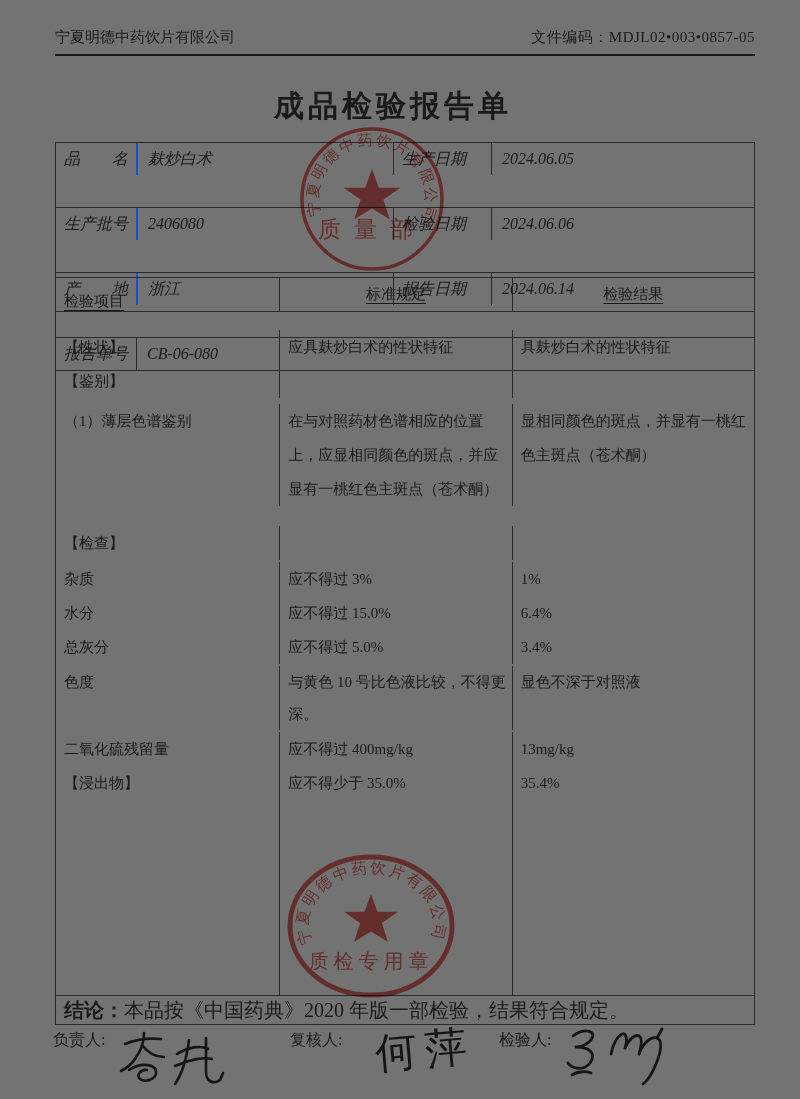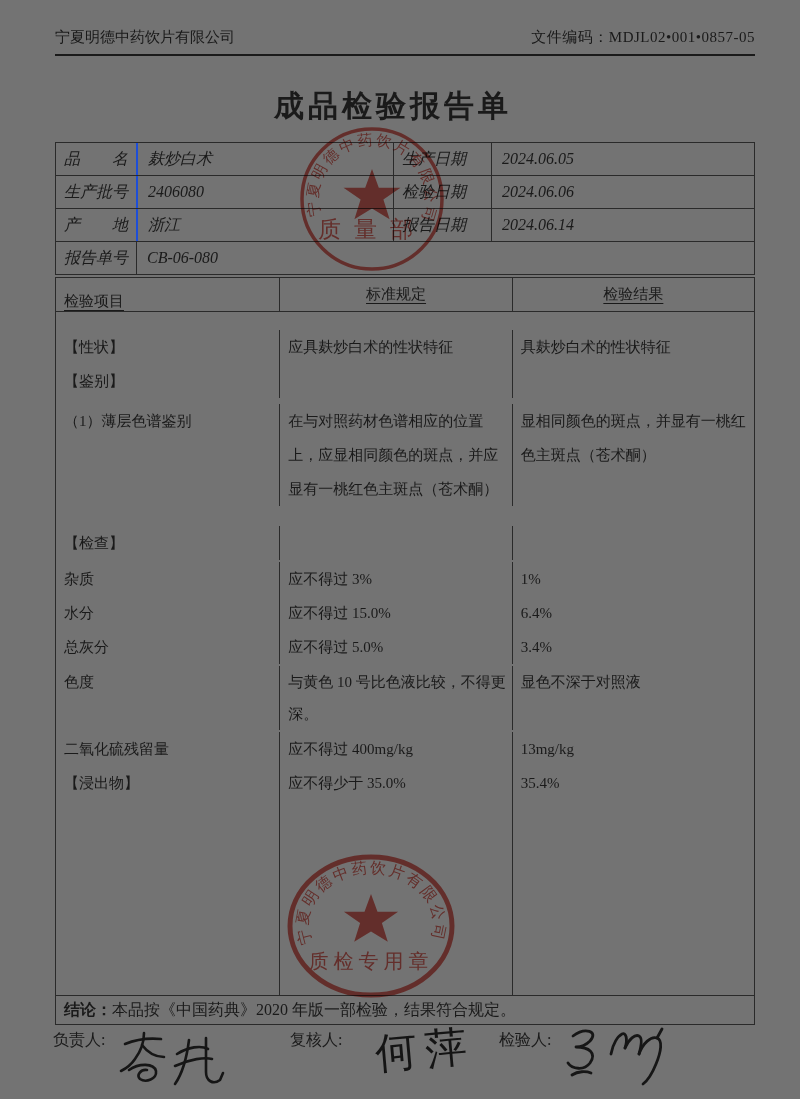--- a/index.html
+++ b/index.html
@@ -19,21 +19,21 @@
 
   
   .title {
     position:absolute; left:43px; top:86px; width:700px; text-align:center;
     font-size:30px; font-weight:bold; letter-spacing:4px;
   }
 
   
   .itable { position:absolute; left:55px; top:142px; width:700px; border:1px solid #2a2a2a; box-sizing:border-box; font-size:16px; }
   .irow { display:flex; height:32px; }
-  .irow + .irow { border-top:1px solid #2a2a2a; }
+  .irow + .irow { border-top:1px solid #2a2a2a;margin-top:32px; }
   .icell { display:flex; align-items:center; box-sizing:border-box;font-style:italic; }
   .il1 { width:80px;  padding-left:8px; }
   .iv1 { width:257px; padding-left:10px; border-left:2px solid #1d4ed8; }
   .il2 { width:98px;  padding-left:8px;  border-left:1px solid #2a2a2a; }
   .iv2 { flex:1;      padding-left:10px; border-left:1px solid #2a2a2a; }
   .iv-span { flex:1;  padding-left:10px; border-left:1px solid #2a2a2a; }
 
   
   .mtable { position:absolute; left:55px; top:277px; width:700px; border:1px solid #2a2a2a; box-sizing:border-box; font-size:15px; }
   .mhead { display:flex; height:33px; align-items:flex-end; }
@@ -42,21 +42,21 @@
   .mc3 { width:243px; box-sizing:border-box; border-left:1px solid #2a2a2a; }
   .mhead .mc1 span, .mhead .mc2 span, .mhead .mc3 span { text-decoration:underline; text-underline-offset:4px; }
   .mhead .mc2, .mhead .mc3 { text-align:center; align-self:stretch; display:flex; align-items:center; justify-content:center; }
   .mbody { height:683px; border-top:1px solid #2a2a2a; display:flex; flex-direction:column; }
   .brow { display:flex; flex-shrink:0; line-height:34px; }
   .brow .mc2 { padding:0 4px 0 8px; }
   .brow .mc3 { padding:0 4px 0 8px; }
   .r1 { margin-top:18px; } .r3 { margin-top:6px; } .r4 { margin-top:20px;justify-content:center; }
   .r5 { margin-top:2px; }  .r8 { margin-top:2px; line-height:32px; } .r9 { margin-top:2px; }
   .bfill { flex:1; }
-  .mconc { border-top:1px solid #2a2a2a; height:28px; line-height:28px; padding-left:8px; font-size:16px; }
+  .mconc { border-top:1px solid #2a2a2a; height:28px; line-height:28px; padding-left:8px; font-size:20px; }
   .mconc .b { font-weight:bold; }
 
   
   .sigrow { position:absolute; left:53px; top:1022px; width:700px; height:75px; font-size:16px; }
   .siglabel { position:absolute; top:8px; }
   .sig-svg { position:absolute; }
   .sig-name {
     position:absolute; left:322px; top:0px; font-size:42px; letter-spacing:8px;
     transform:rotate(-5deg); color:#141414; white-space:nowrap;
   }
@@ -65,21 +65,21 @@
   .stamp { position:absolute; mix-blend-mode:multiply; opacity:.82; pointer-events:none; }
   .stamp text { font-family:"Liberation Serif","DejaVu Serif",serif; }
 </style>
 </head>
 <body>
 
 <div class="page">
 
   <div class="hdr">
     <span>宁夏明德中药饮片有限公司</span>
-    <span class="code">文件编码：MDJL02•001•0857-05</span>
+    <span class="code">文件编码：MDJL02•003•0857-05</span>
   </div>
 
   <div class="title">成品检验报告单</div>
 
   <div class="itable">
     <div class="irow">
       <div class="icell il1">品　　名</div>
       <div class="icell iv1">麸炒白术</div>
       <div class="icell il2">生产日期</div>
       <div class="icell iv2">2024.06.05</div>

